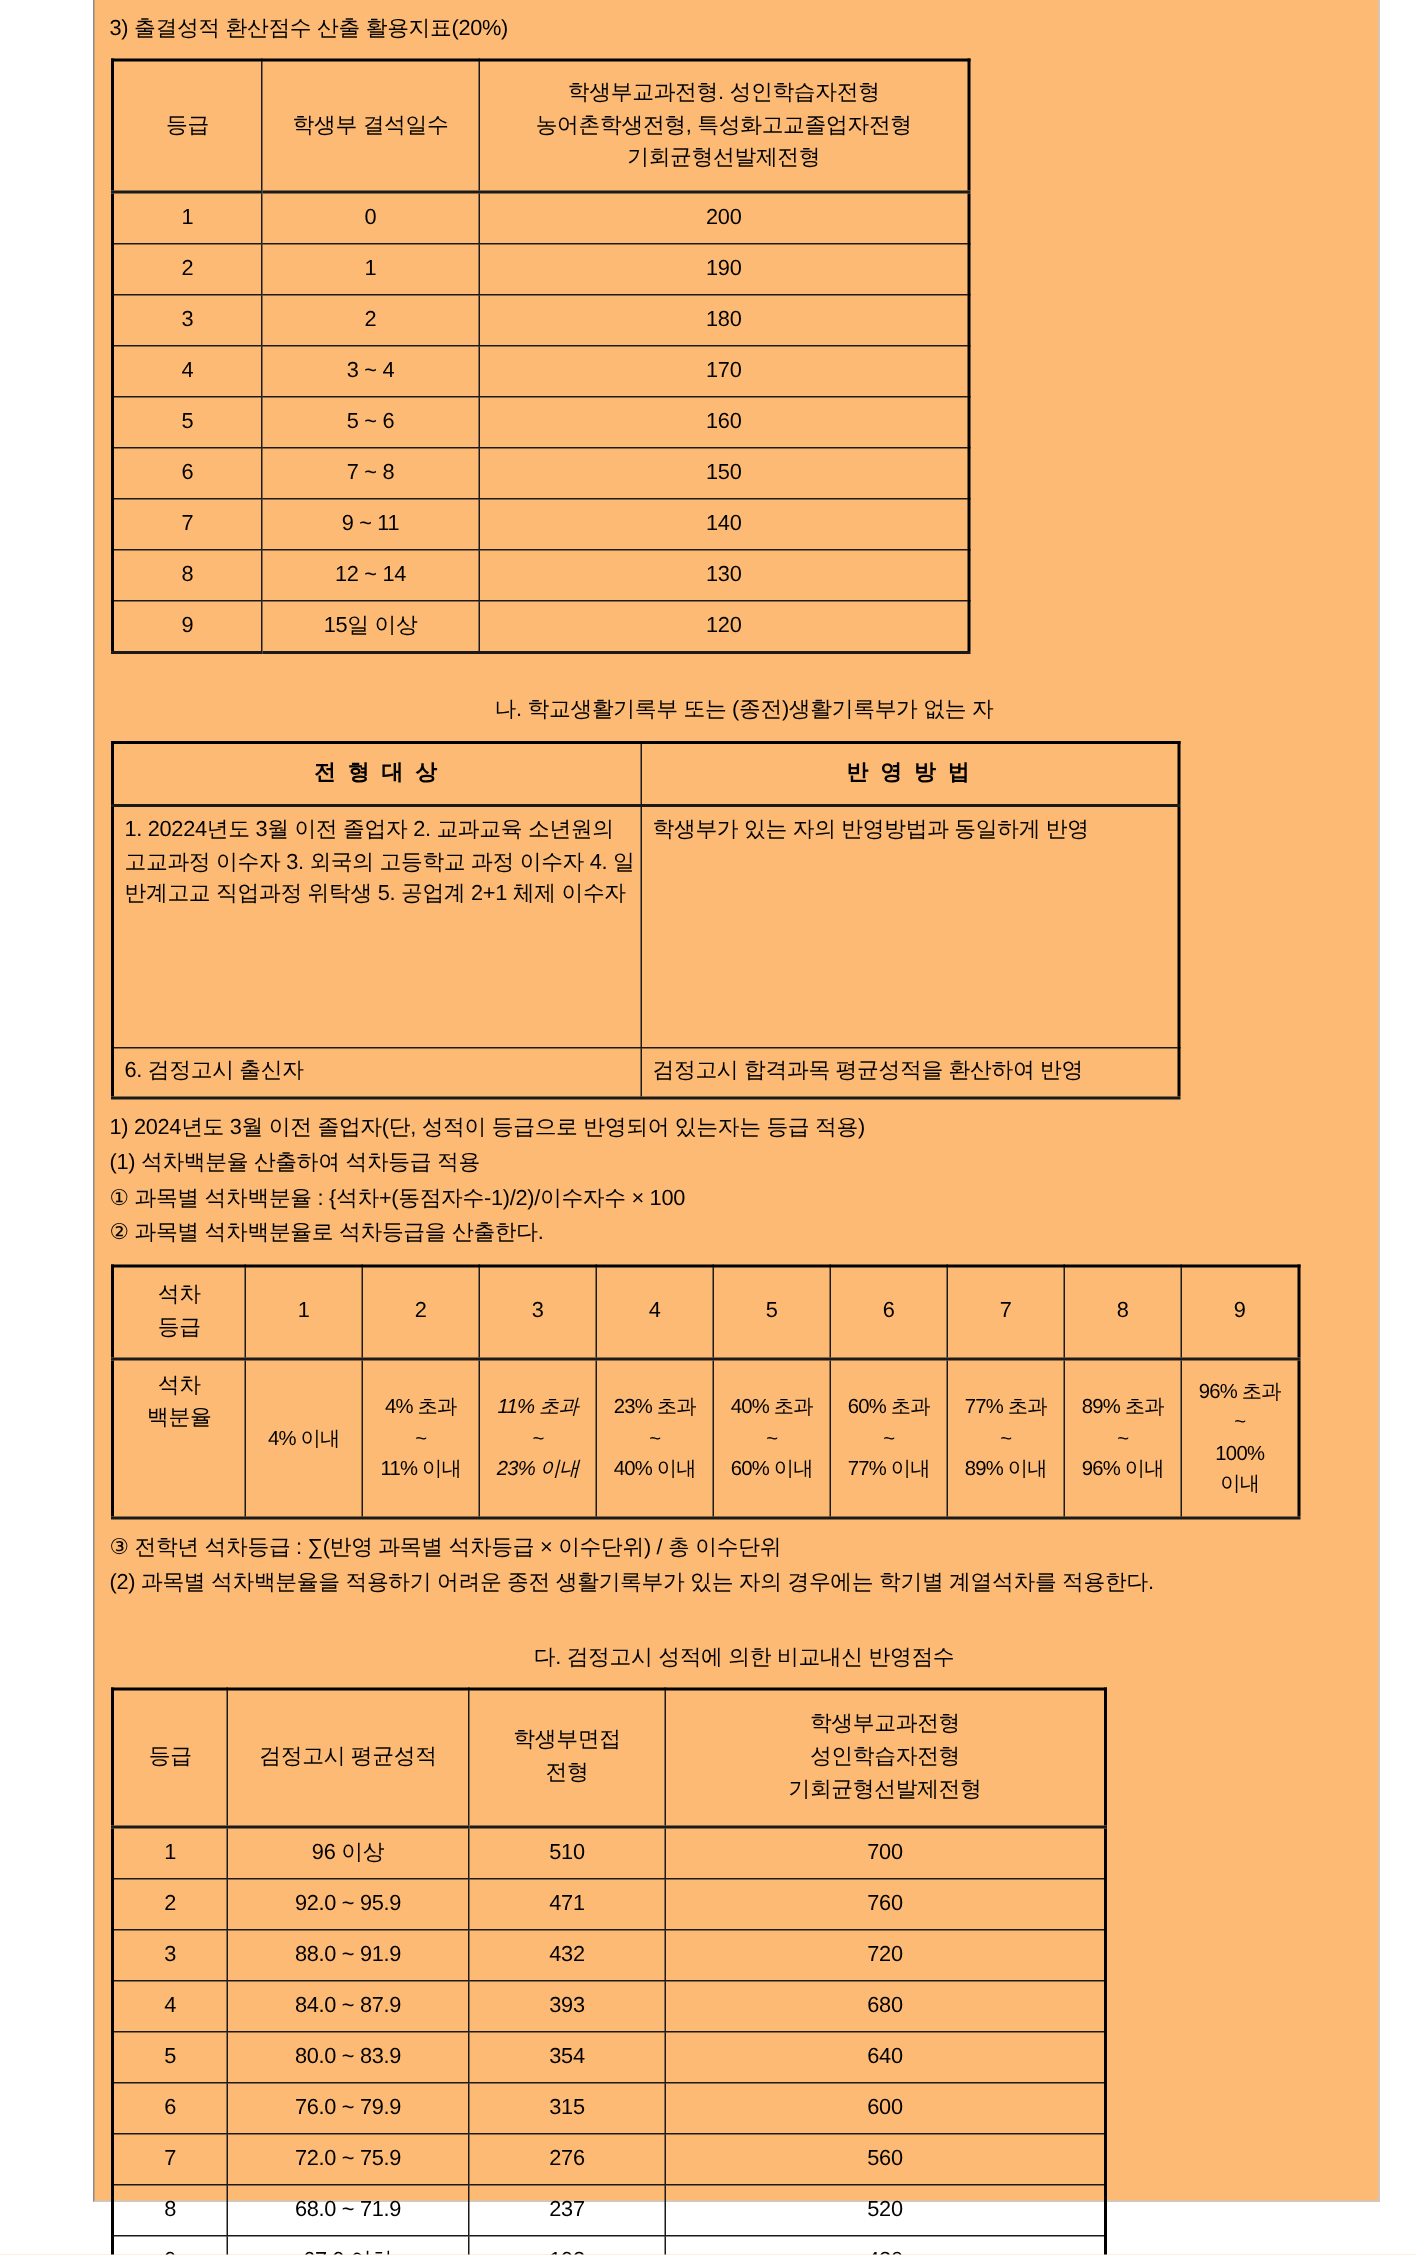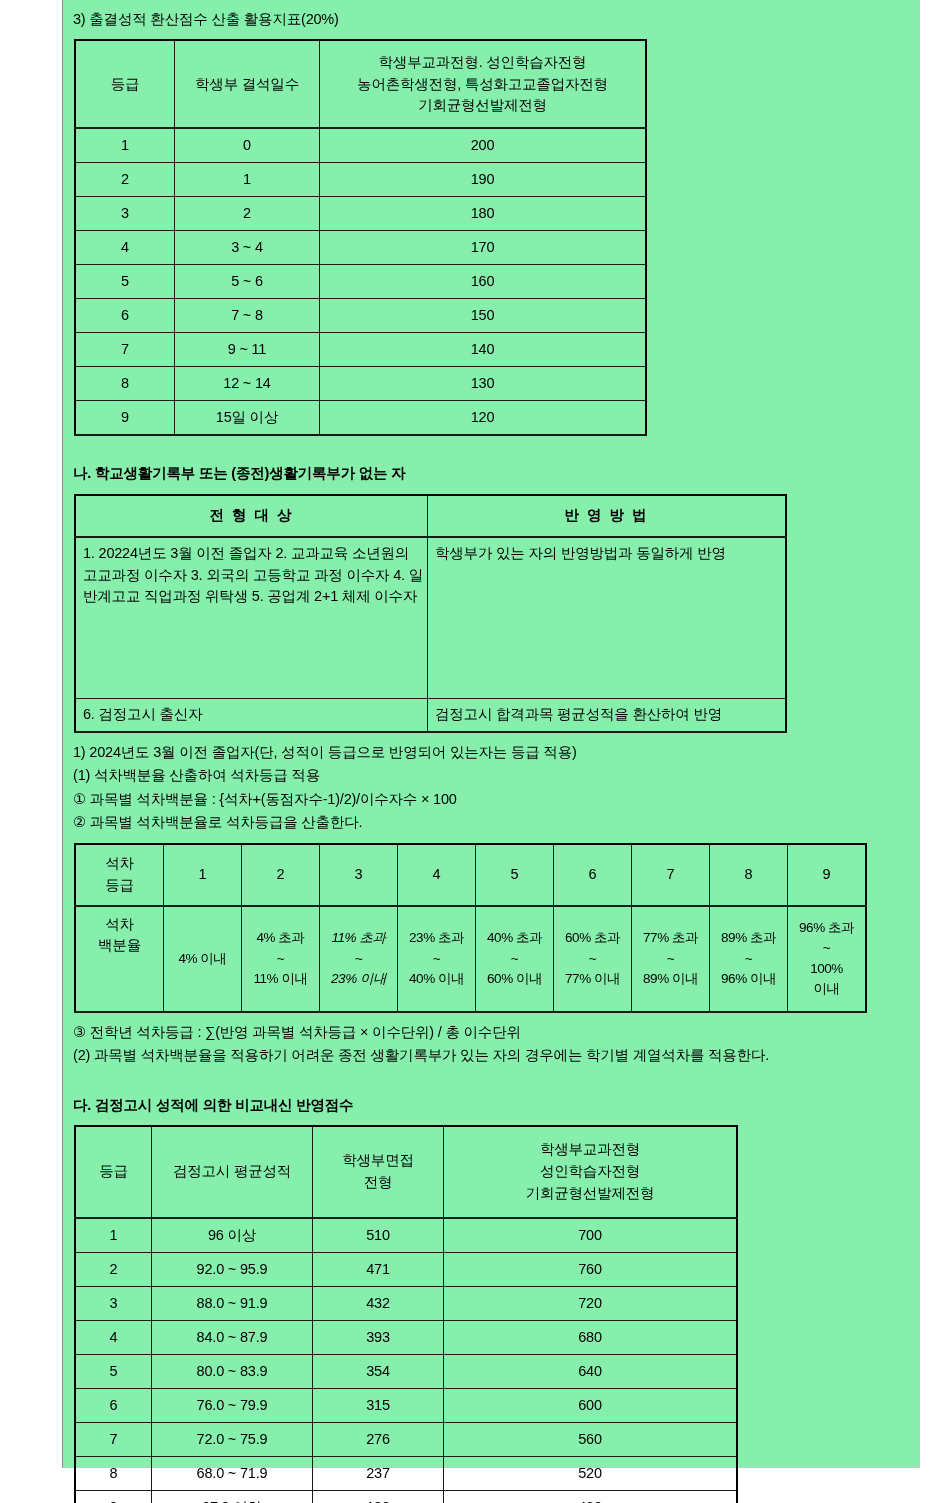--- a/index.html
+++ b/index.html
@@ -14,37 +14,38 @@
     color: #000000;
     overflow: hidden;
     position: relative;
   }
   .page {
     position: absolute;
     left: 62px;
     top: 0;
     width: 858px;
     height: 1468px;
-    background: #86efac;
+    background: #fdba74;
     border-left: 1px solid #8a8a8a;
     border-right: 1px solid #c9c9c9;
     border-bottom: 1px solid #c9c9c9;
     box-sizing: border-box;
   }
   .inner {
     padding: 8px 0 0 10px;
   }
   .line {
     font-size: 14.5px;
     line-height: 1.62;
     white-space: pre-wrap;
     letter-spacing: -0.2px;
   }
   .line.bold {
-    font-weight: bold;
+    font-weight: normal;
+    text-align: center;
   }
   .gap-sm { height: 8px; }
   .gap-lg { height: 26px; }
 
   table {
     border-collapse: collapse;
     table-layout: fixed;
     font-size: 14.5px;
     letter-spacing: -0.2px;
   }

